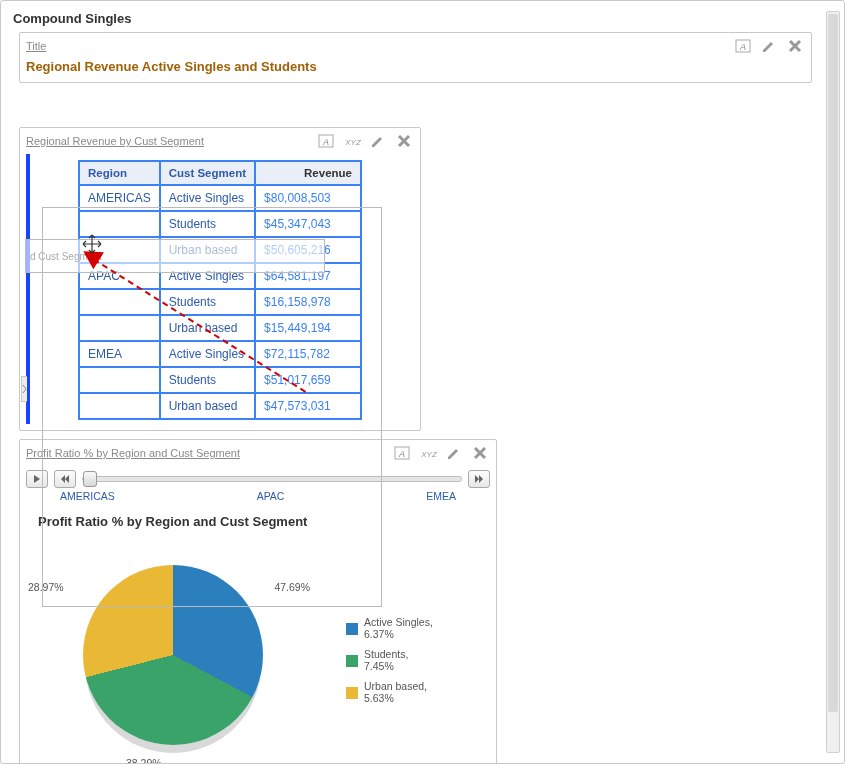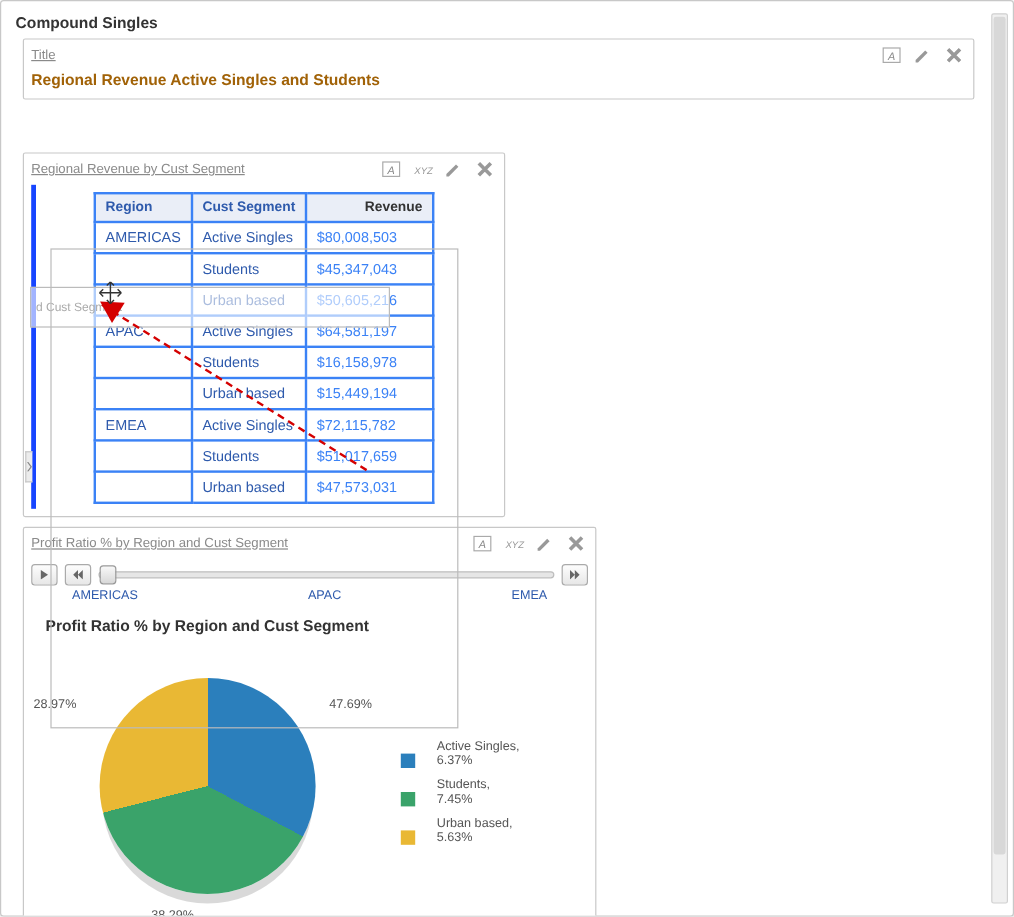--- a/index.html
+++ b/index.html
@@ -81,21 +81,21 @@
     width: 180px; height: 180px; border-radius:50%; position:absolute; left:55px; top:20px;
     background: conic-gradient(
       #2b7fbc 0deg 117.9deg,
       #3aa36a 117.9deg 255.7deg,
       #e9b834 255.7deg 360deg
     );
     box-shadow: 0 10px 0 -2px rgba(0,0,0,.15);
   }
   .pie-lbl { position:absolute; font-size:10.5px; color:#555; }
   .legend { font-size:10.5px; color:#555; }
-  .legend .row { display:flex; align-items:flex-end; gap:18px; margin:8px 4px; }
+  .legend .row { display:flex; align-items:center; gap:6px; margin:8px 16px; }
   .swatch { width:12px; height:12px; display:inline-block; margin-top:1px; }
   .axis-lbl { text-align:center; color:#2e5aac; font-size:11px; padding-bottom:6px; }
   .expand-overlay { position:absolute; left:20px; top:375px; width:6px; height:26px; background:#ececec; border:1px solid #c8c8c8; border-right:none; z-index:5; display:flex; align-items:center; justify-content:center; cursor:pointer;}
 </style>
 </head>
 <body>
 
 <div class="outer">
   <div class="page-title">Compound Singles</div>
 

